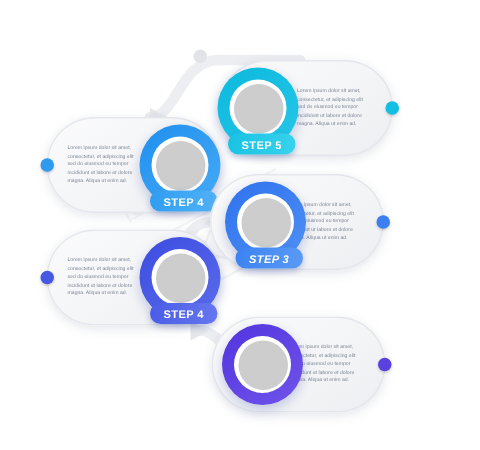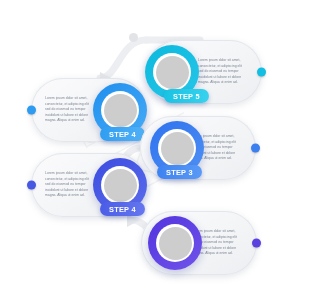--- a/index.html
+++ b/index.html
@@ -134,21 +134,21 @@
     <div class="body" style="left:52px;right:14px;">
       <div class="para">Lorem ipsum dolor sit amet, consectetur, et adipiscing elit sed do eiusmod eu tempor incididunt ut labore et dolore magna. Aliqua ut enim ad.</div>
     </div>
     <div class="edge-dot" style="right:-4px;background:#12bee2;"></div>
   </div>
   <div class="ring" style="left:145px;top:45px;background:linear-gradient(140deg,#0bb9dd 0%,#27c6e8 100%);">
     <div class="inner">
       <div class="disc"></div>
     </div>
   </div>
-  <div class="pill" style="left:164px;top:89px;background:linear-gradient(100deg,#19c2e2 0%,#38d2ee 100%);">
+  <div class="pill" style="left:152px;top:89px;background:linear-gradient(100deg,#19c2e2 0%,#38d2ee 100%);">
     <span>STEP 5</span>
   </div>
 
   <div class="card" style="left:31px;top:78px;width:116px;">
     <div class="body" style="left:14px;right:52px;">
       <div class="para">Lorem ipsum dolor sit amet, consectetur, et adipiscing elit sed do eiusmod eu tempor incididunt ut labore et dolore magna. Aliqua ut enim ad.</div>
     </div>
     <div class="edge-dot" style="left:-4px;background:#2e9bf0;"></div>
   </div>
   <div class="ring" style="left:93px;top:83px;background:linear-gradient(140deg,#1f8fee 0%,#46abf6 100%);">
@@ -164,21 +164,21 @@
     <div class="body" style="left:52px;right:14px;">
       <div class="para">Lorem ipsum dolor sit amet, consectetur, et adipiscing elit sed do eiusmod eu tempor incididunt ut labore et dolore magna. Aliqua ut enim ad.</div>
     </div>
     <div class="edge-dot" style="right:-4px;background:#3b7ff0;"></div>
   </div>
   <div class="ring" style="left:150px;top:121px;background:linear-gradient(140deg,#2f72ee 0%,#4f90f4 100%);">
     <div class="inner">
       <div class="disc"></div>
     </div>
   </div>
-  <div class="pill" style="left:157px;top:165px;background:linear-gradient(100deg,#3c82f1 0%,#5a9af6 100%);">
+  <div class="pill" style="left:157px;top:165px;background:linear-gradient(100deg,#3c82f1 0%,#5a9af6 100%);font-style:italic;">
     <span>STEP 3</span>
   </div>
 
   <div class="card" style="left:31px;top:153px;width:116px;">
     <div class="body" style="left:14px;right:52px;">
       <div class="para">Lorem ipsum dolor sit amet, consectetur, et adipiscing elit sed do eiusmod eu tempor incididunt ut labore et dolore magna. Aliqua ut enim ad.</div>
     </div>
     <div class="edge-dot" style="left:-4px;background:#4658e4;"></div>
   </div>
   <div class="ring" style="left:93px;top:158px;background:linear-gradient(140deg,#3b4ce0 0%,#5c6cec 100%);">

